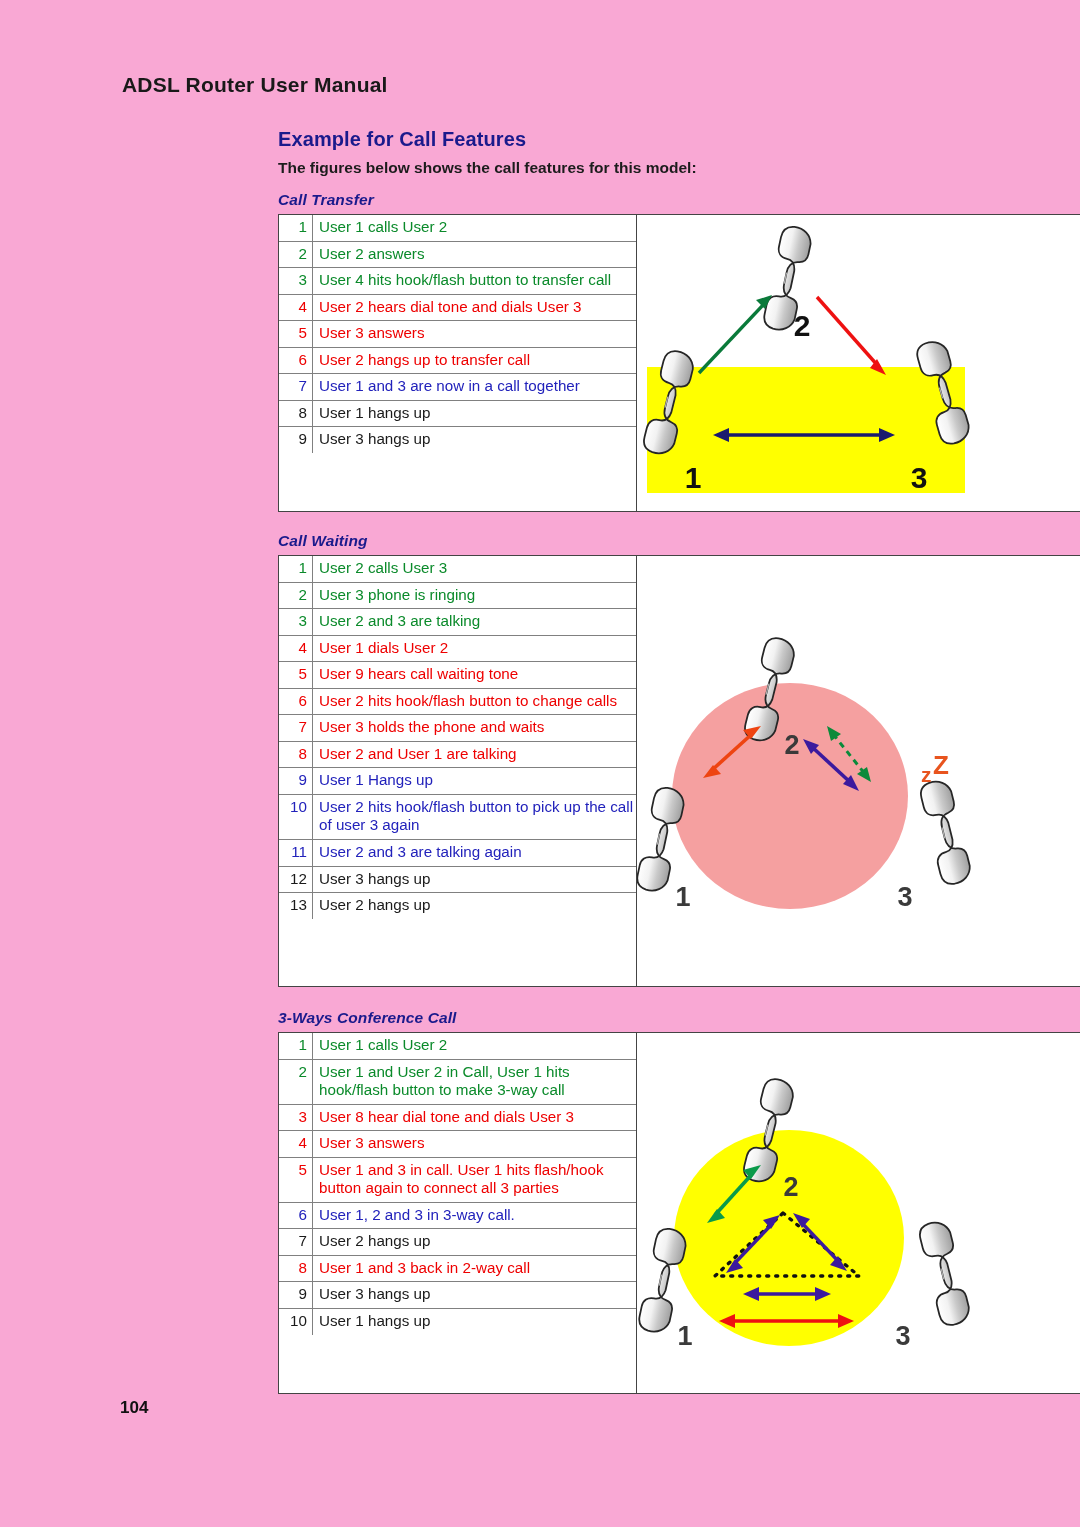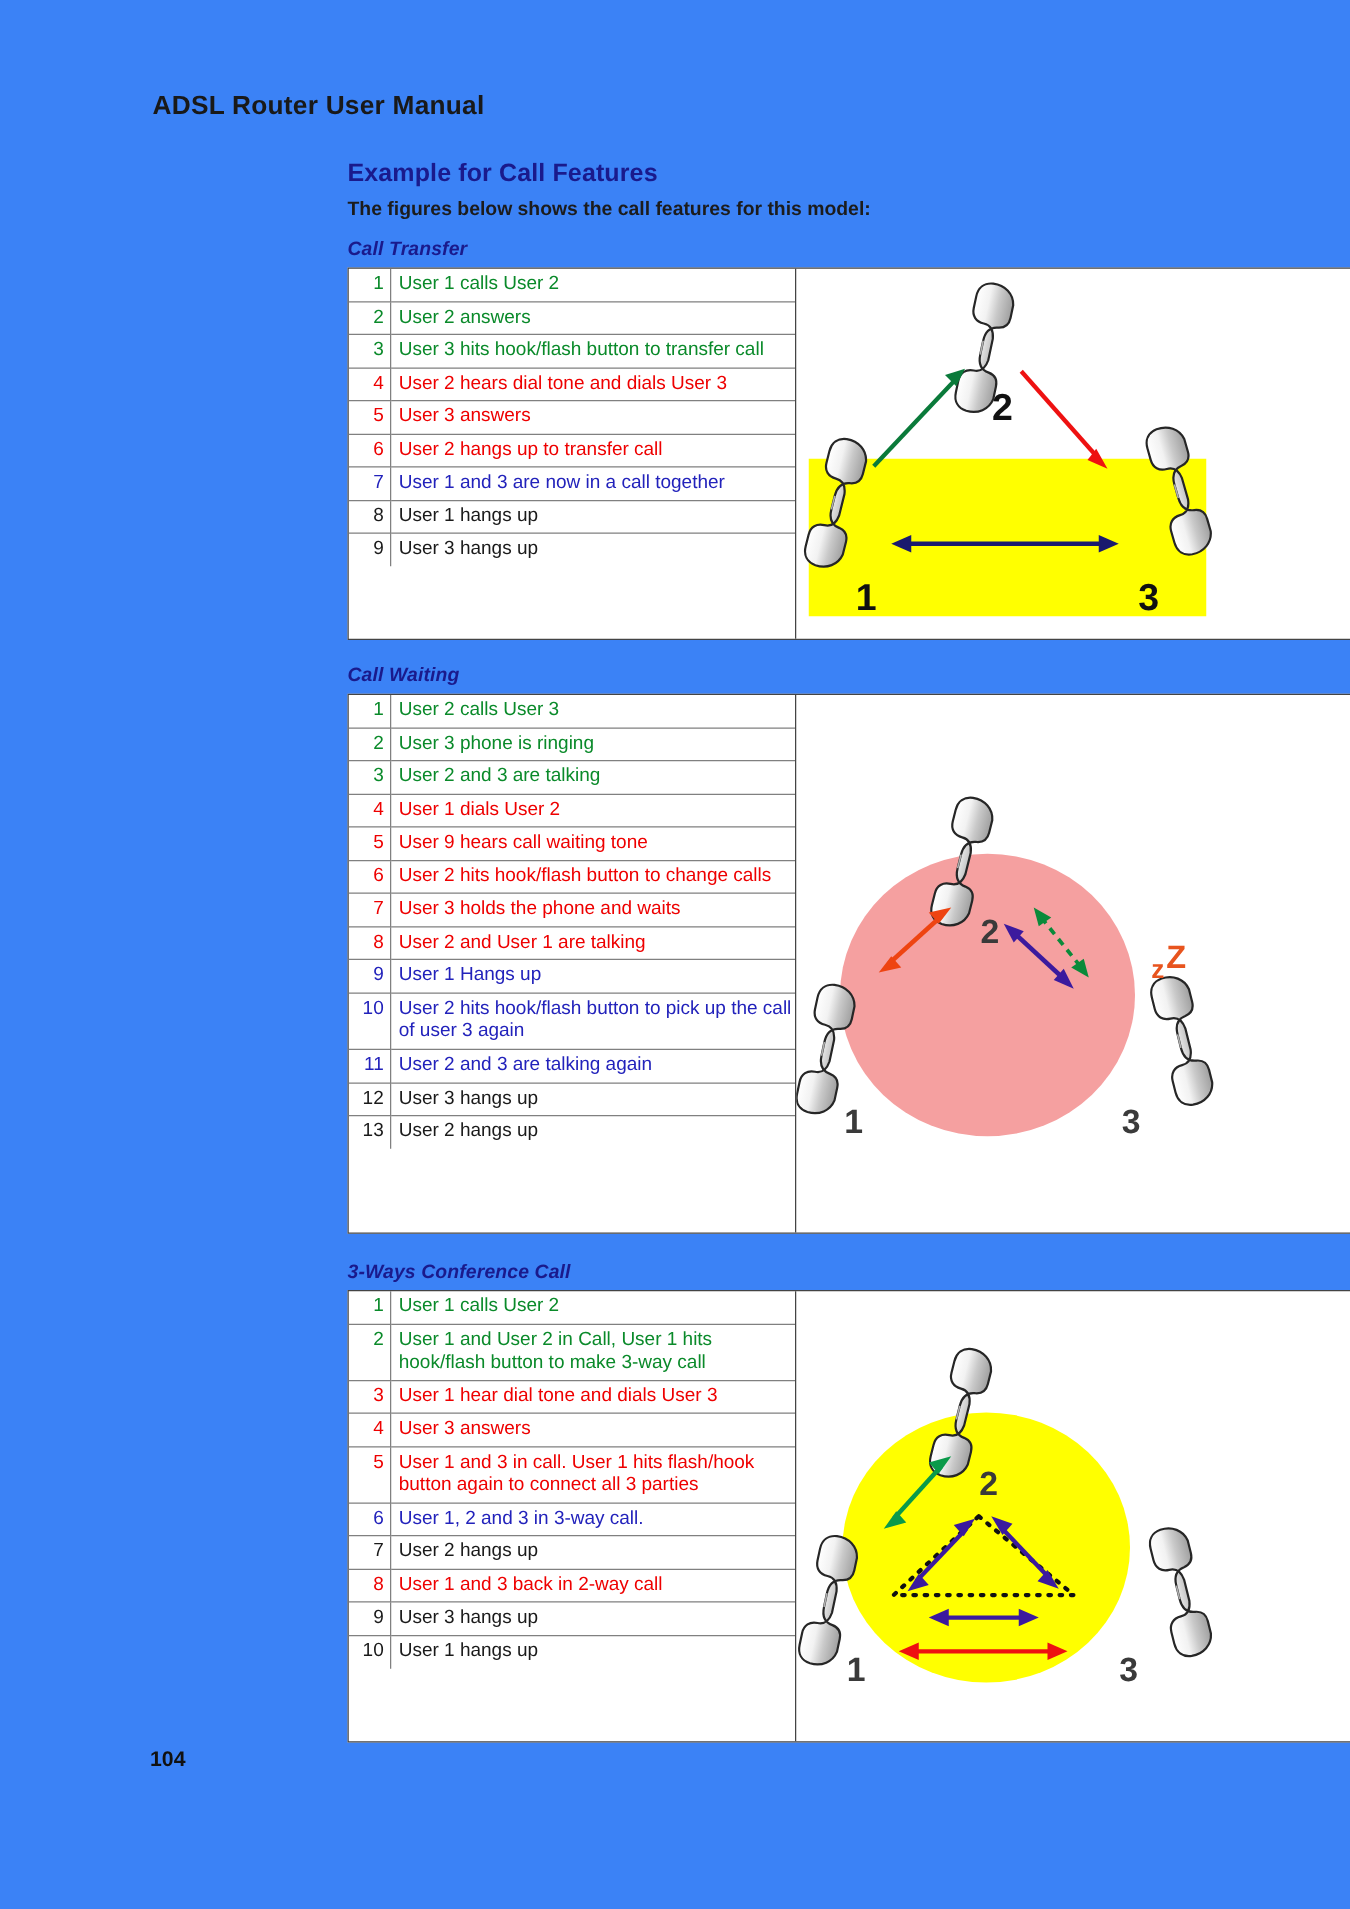--- a/index.html
+++ b/index.html
@@ -12,21 +12,21 @@
     height: 1527px;
     position: relative;
     font-family: "Liberation Sans", sans-serif;
     color: #1a1a1a;
     overflow: hidden;
   }
 
   .page {
     position: absolute;
     inset: 0;
-    background: #3b82f6;
+    background: #f9a8d4;
   }
 
   
   .doc-header {
     position: absolute;
     left: 122px;
     top: 73px;
     font-size: 21px;
     font-weight: bold;
     letter-spacing: 0.2px;
@@ -153,21 +153,21 @@
             <tr>
               <td class="num c-green">1</td>
               <td class="txt c-green">User 1 calls User 2</td>
             </tr>
             <tr>
               <td class="num c-green">2</td>
               <td class="txt c-green">User 2 answers</td>
             </tr>
             <tr>
               <td class="num c-green">3</td>
-              <td class="txt c-green">User 3 hits hook/flash button to transfer call</td>
+              <td class="txt c-green">User 4 hits hook/flash button to transfer call</td>
             </tr>
             <tr>
               <td class="num c-red">4</td>
               <td class="txt c-red">User 2 hears dial tone and dials User 3</td>
             </tr>
             <tr>
               <td class="num c-red">5</td>
               <td class="txt c-red">User 3 answers</td>
             </tr>
             <tr>
@@ -376,21 +376,21 @@
             <tr>
               <td class="num c-green">1</td>
               <td class="txt c-green">User 1 calls User 2</td>
             </tr>
             <tr>
               <td class="num c-green">2</td>
               <td class="txt c-green">User 1 and User 2 in Call, User 1 hits hook/flash button to make 3-way call</td>
             </tr>
             <tr>
               <td class="num c-red">3</td>
-              <td class="txt c-red">User 1 hear dial tone and dials User 3</td>
+              <td class="txt c-red">User 8 hear dial tone and dials User 3</td>
             </tr>
             <tr>
               <td class="num c-red">4</td>
               <td class="txt c-red">User 3 answers</td>
             </tr>
             <tr>
               <td class="num c-red">5</td>
               <td class="txt c-red">User 1 and 3 in call. User 1 hits flash/hook button again to connect all 3 parties</td>
             </tr>
             <tr>

